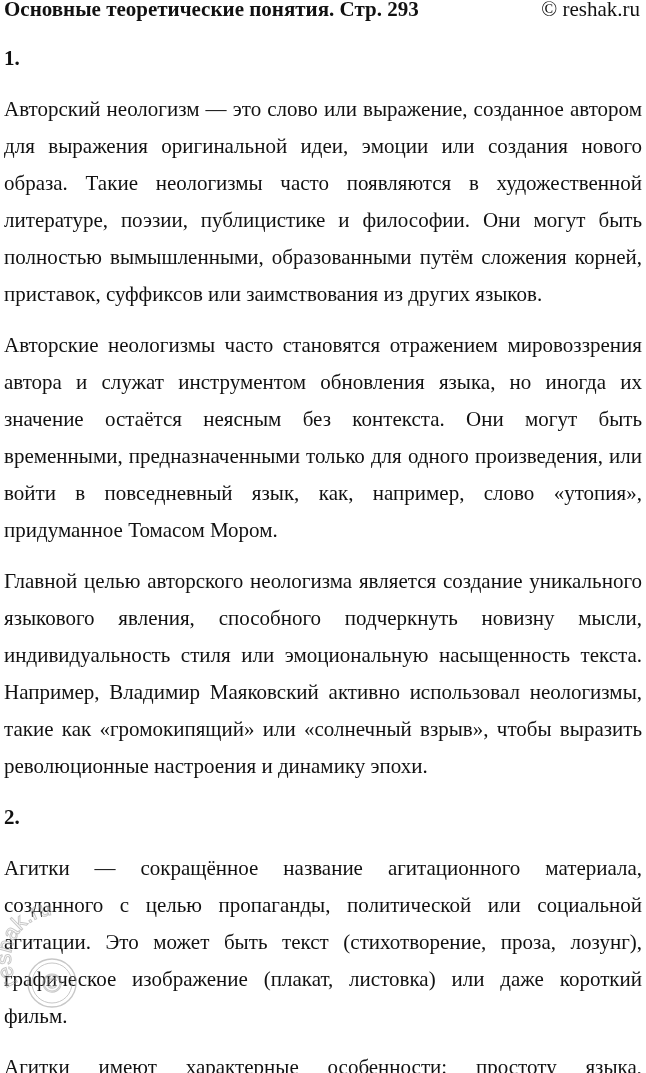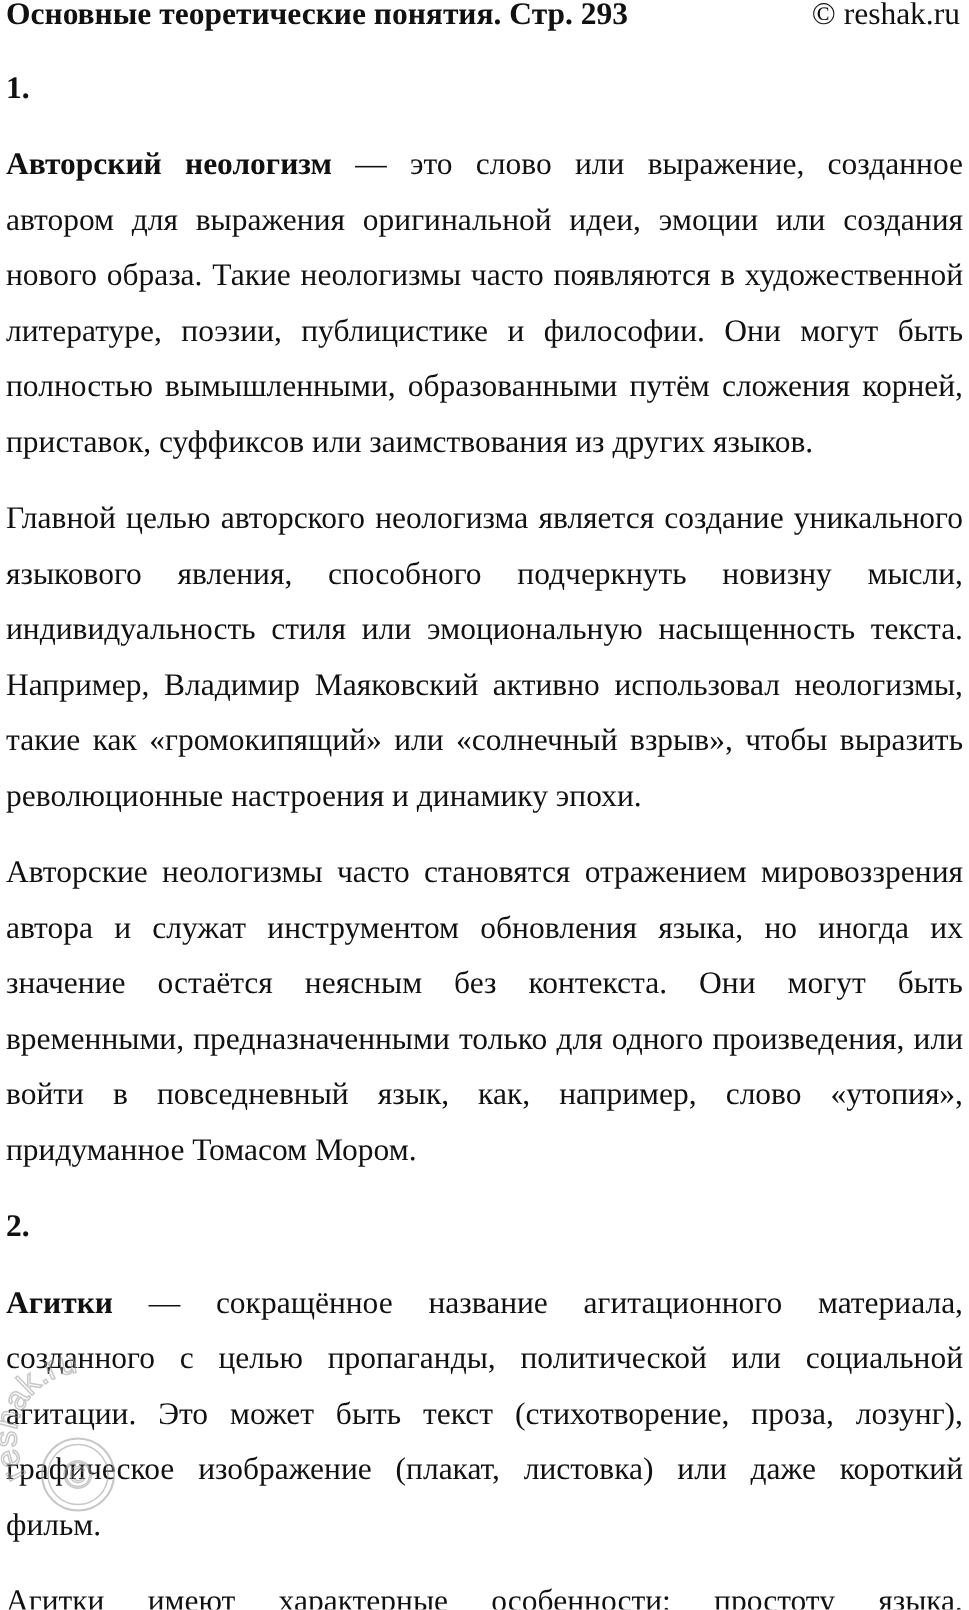--- a/index.html
+++ b/index.html
@@ -43,21 +43,21 @@
     .num {
       font-weight: bold;
       margin: 0 0 14px 0;
     }
     p {
       margin: 0 0 14px 0;
       text-align: justify;
       text-align-last: left;
     }
     .term {
-      font-weight: bold;
+      font-weight: normal;
     }
     .watermark {
       position: absolute;
       left: 0;
       top: 905px;
       width: 120px;
       height: 120px;
       pointer-events: none;
       opacity: 0.55;
     }
@@ -66,22 +66,22 @@
 <body>
 
 <div class="header">
   <span class="title">Основные теоретические понятия. Стр. 293</span>
   <span class="brand">© reshak.ru</span>
 </div>
 
 <div class="content">
   <div class="num">1.</div>
   <p><span class="term">Авторский неологизм</span><span> — это слово или выражение, созданное автором для выражения оригинальной идеи, эмоции или создания нового образа. Такие неологизмы часто появляются в художественной литературе, поэзии, публицистике и философии. Они могут быть полностью вымышленными, образованными путём сложения корней, приставок, суффиксов или заимствования из других языков.</span></p>
+  <p>Авторские неологизмы часто становятся отражением мировоззрения автора и служат инструментом обновления языка, но иногда их значение остаётся неясным без контекста. Они могут быть временными, предназначенными только для одного произведения, или войти в повседневный язык, как, например, слово «утопия», придуманное Томасом Мором.</p>
   <p>Главной целью авторского неологизма является создание уникального языкового явления, способного подчеркнуть новизну мысли, индивидуальность стиля или эмоциональную насыщенность текста. Например, Владимир Маяковский активно использовал неологизмы, такие как «громокипящий» или «солнечный взрыв», чтобы выразить революционные настроения и динамику эпохи.</p>
-  <p>Авторские неологизмы часто становятся отражением мировоззрения автора и служат инструментом обновления языка, но иногда их значение остаётся неясным без контекста. Они могут быть временными, предназначенными только для одного произведения, или войти в повседневный язык, как, например, слово «утопия», придуманное Томасом Мором.</p>
 
   <div class="num">2.</div>
   <p><span class="term">Агитки</span><span> — сокращённое название агитационного материала, созданного с целью пропаганды, политической или социальной агитации. Это может быть текст (стихотворение, проза, лозунг), графическое изображение (плакат, листовка) или даже короткий фильм.</span></p>
   <p>Агитки имеют характерные особенности: простоту языка, эмоциональность и целенаправленность. Они обращаются к широкой</p>
 </div>
 
 <svg class="watermark" viewBox="0 0 120 120" xmlns="http://www.w3.org/2000/svg">
   <defs>
     <path id="wm-arc" d="M 18 78 A 44 44 0 0 1 92 30" fill="none"></path>
   </defs>

